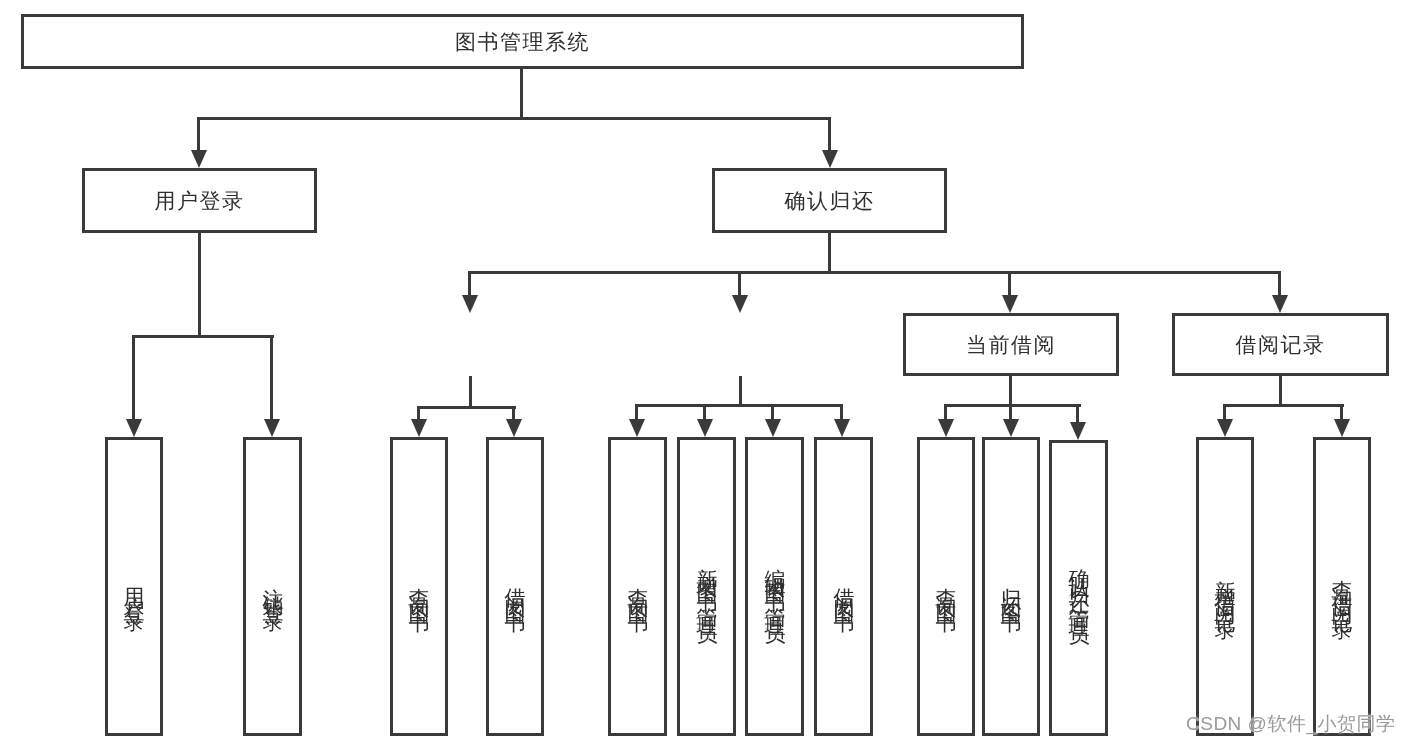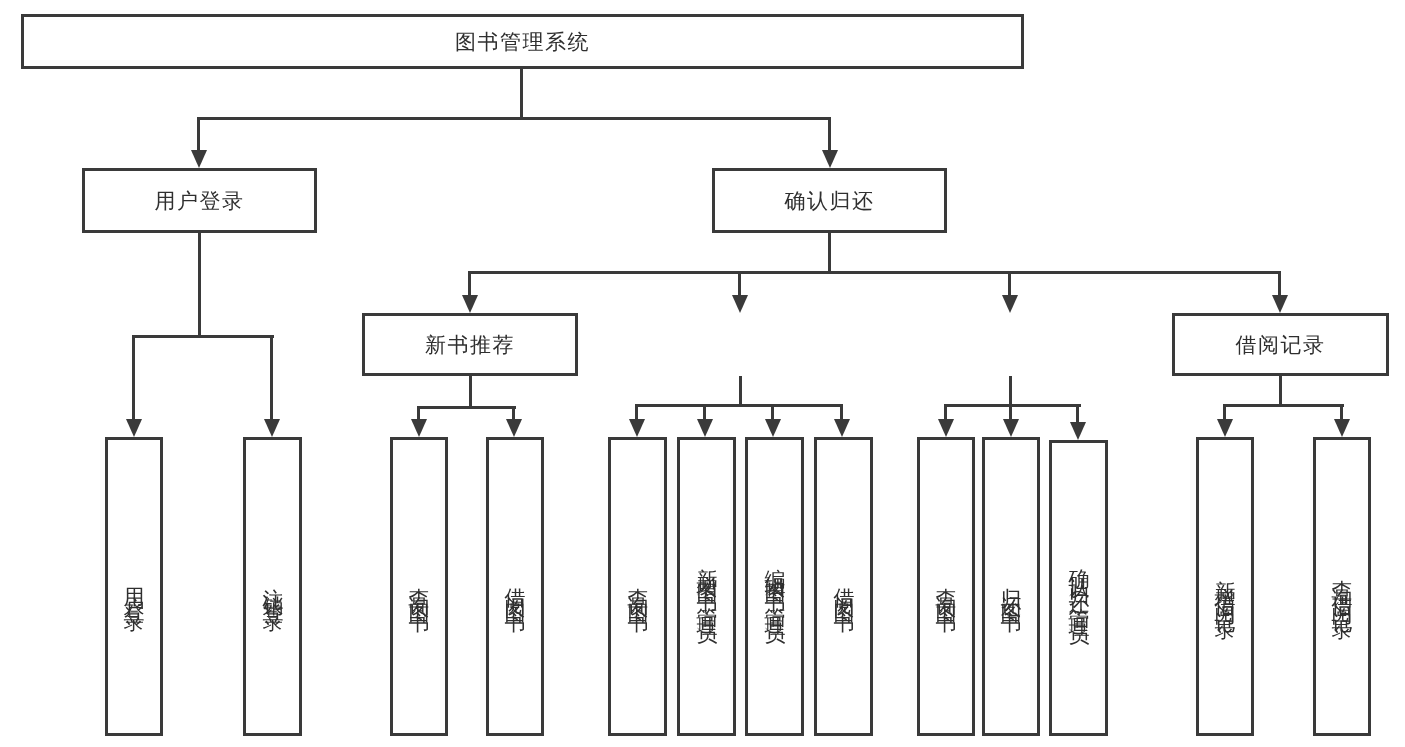--- a/index.html
+++ b/index.html
@@ -53,21 +53,21 @@
   <div class="arrow" style="left:126px;top:335px;height:102px"></div>
   <div class="arrow" style="left:264px;top:335px;height:102px"></div>
 
   <div class="vline" style="left:828px;top:233px;height:41px"></div>
   <div class="hline" style="left:469px;top:271px;width:812px"></div>
   <div class="arrow" style="left:462px;top:271px;height:42px"></div>
   <div class="arrow" style="left:732px;top:271px;height:42px"></div>
   <div class="arrow" style="left:1002px;top:271px;height:42px"></div>
   <div class="arrow" style="left:1272px;top:271px;height:42px"></div>
 
-  <div class="hbox" style="left:362px;top:313px;width:216px;height:63px">新书推荐</div>
+  <div class="hbox" style="left:903px;top:313px;width:216px;height:63px">当前借阅</div>
   <div class="hbox" style="left:1172px;top:313px;width:217px;height:63px">借阅记录</div>
 
   <div class="vline" style="left:469px;top:376px;height:33px"></div>
   <div class="hline" style="left:418px;top:406px;width:98px"></div>
   <div class="arrow" style="left:411px;top:406px;height:31px"></div>
   <div class="arrow" style="left:506px;top:406px;height:31px"></div>
 
   <div class="vline" style="left:739px;top:376px;height:31px"></div>
   <div class="hline" style="left:636px;top:404px;width:207px"></div>
   <div class="arrow" style="left:629px;top:404px;height:33px"></div>
@@ -97,14 +97,15 @@
   <div class="vbox" style="left:745px;top:437px;width:59px;height:299px">编辑图书（管理员）</div>
   <div class="vbox" style="left:814px;top:437px;width:59px;height:299px">借阅图书</div>
 
   <div class="vbox" style="left:917px;top:437px;width:58px;height:299px">查询图书</div>
   <div class="vbox" style="left:982px;top:437px;width:58px;height:299px">归还图书</div>
   <div class="vbox" style="left:1049px;top:440px;width:59px;height:296px">确认归还（管理员）</div>
 
   <div class="vbox" style="left:1196px;top:437px;width:58px;height:299px">新增借阅记录</div>
   <div class="vbox" style="left:1313px;top:437px;width:58px;height:299px">查询借阅记录</div>
 
+  <div class="watermark" style="left:1186px;top:711px">CSDN @软件_小贺同学</div>
 
 </div>
 
 </body></html>

